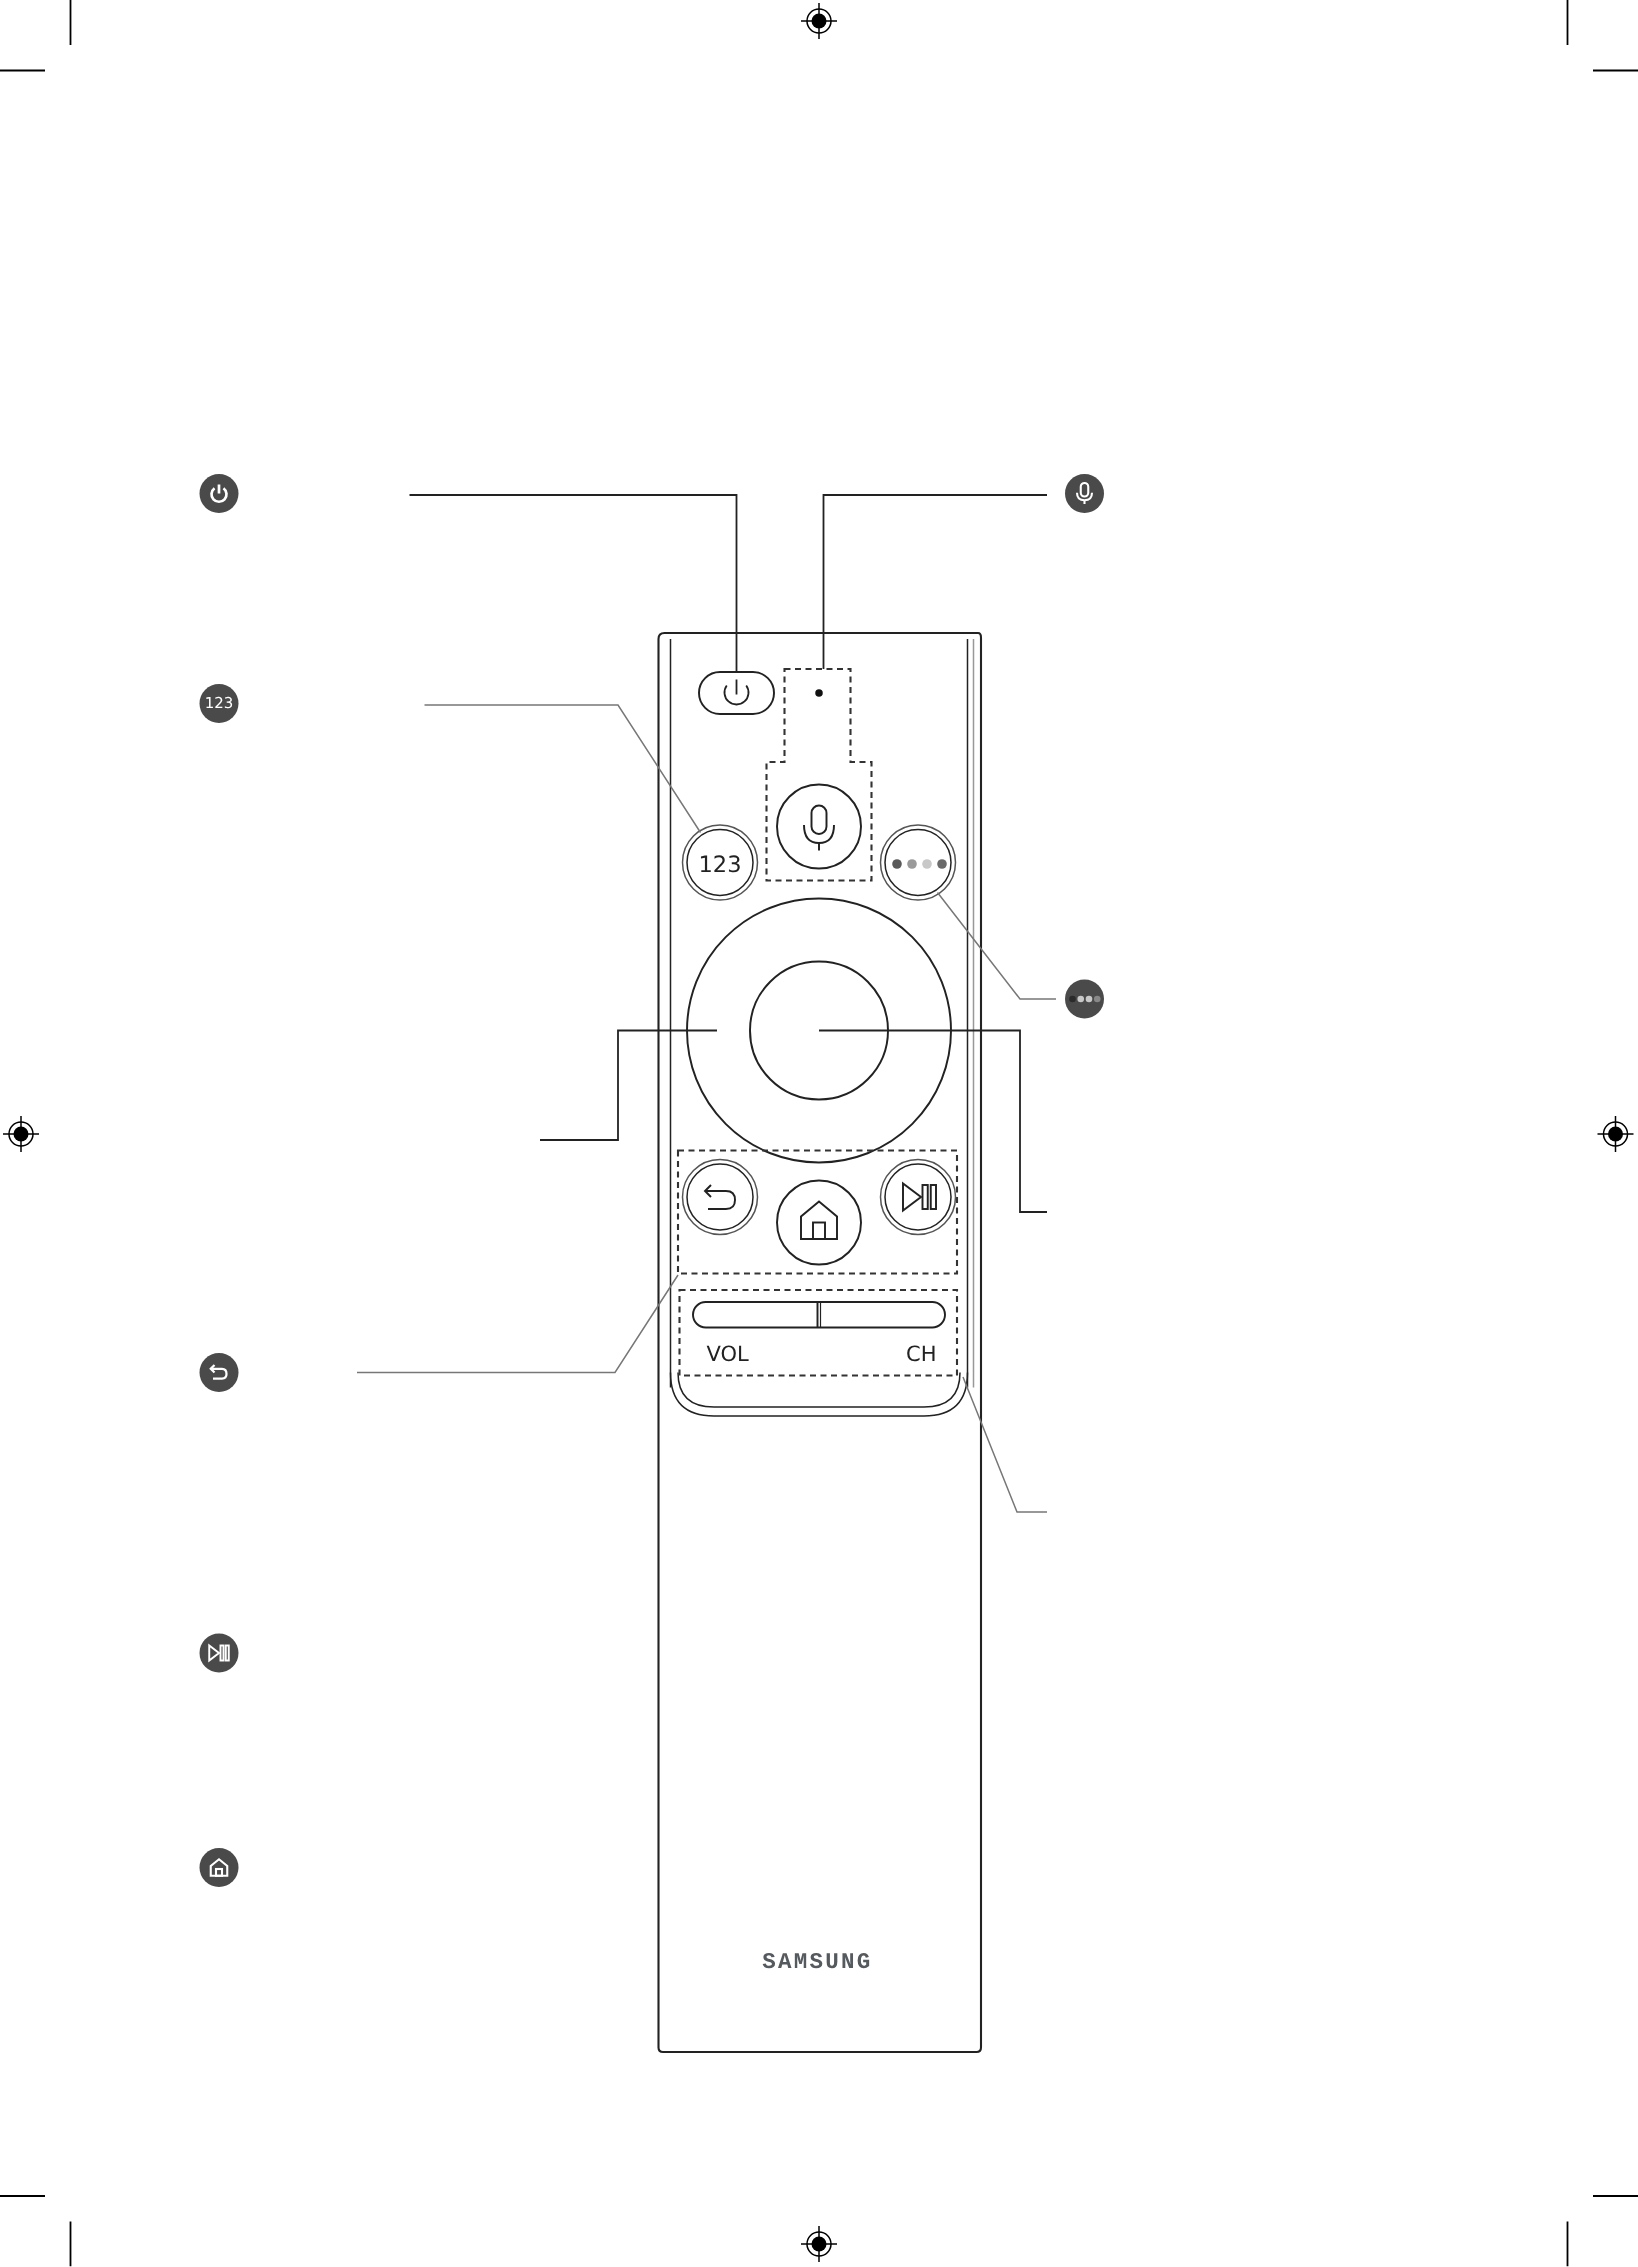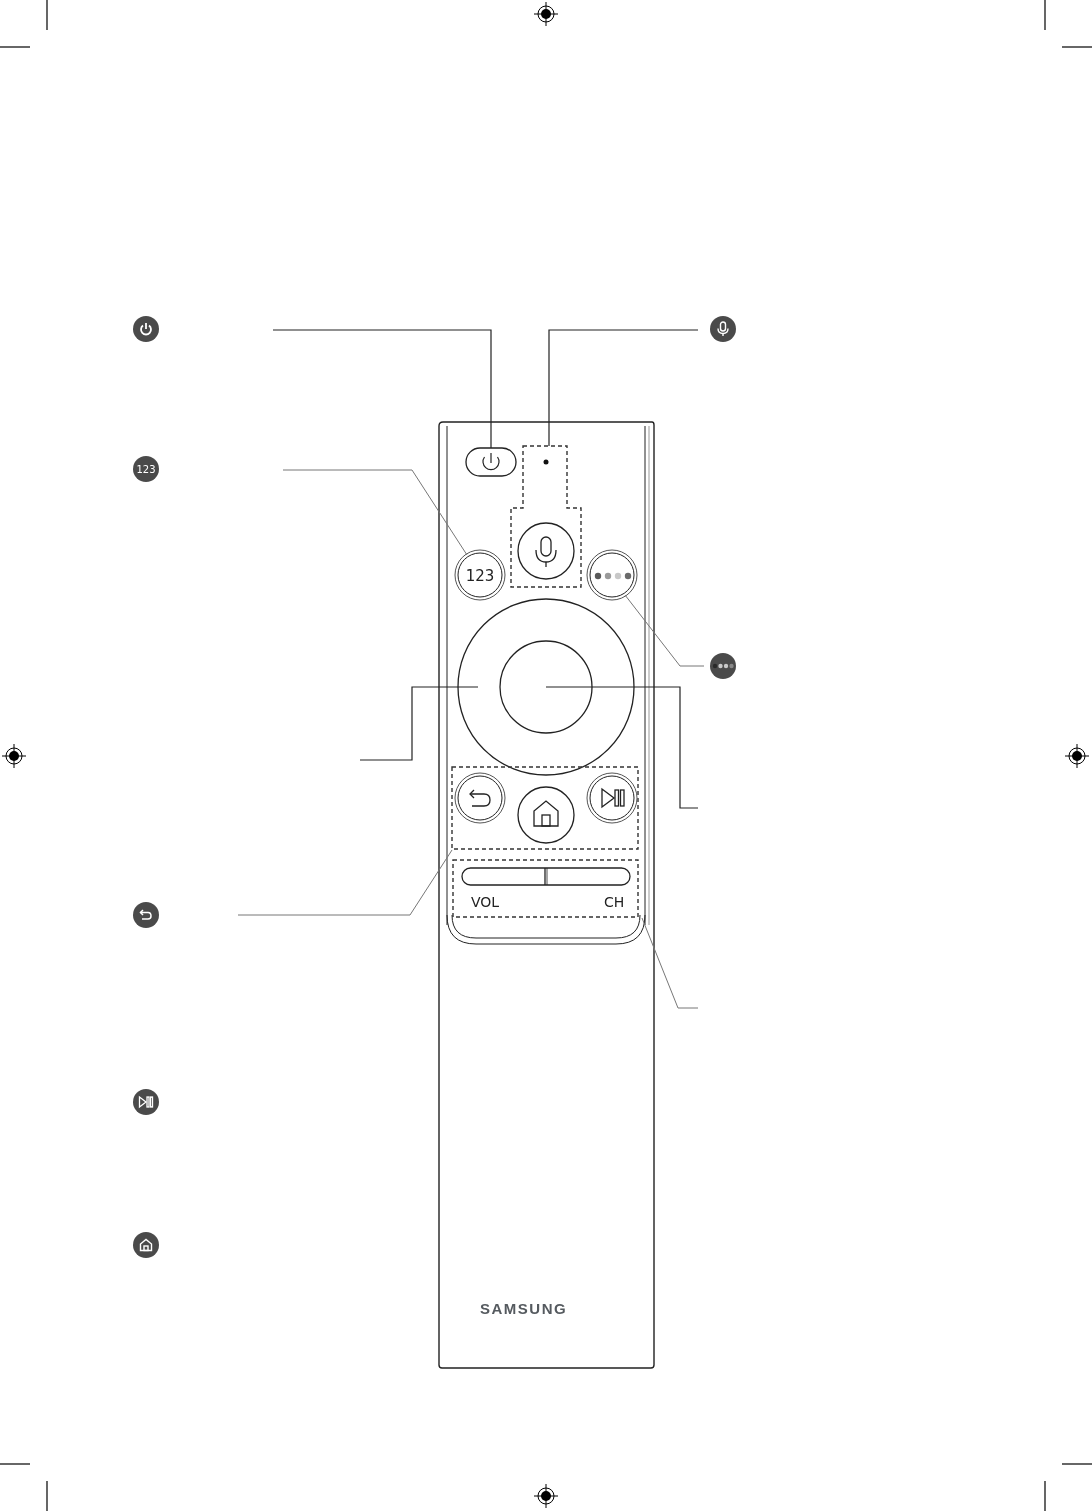--- a/index.html
+++ b/index.html
@@ -5,22 +5,22 @@
   html, body { margin: 0; padding: 0; background: #ffffff; }
   body { width: 1092px; height: 1511px; position: relative; overflow: hidden;
          font-family: "Liberation Sans", sans-serif; }
   svg.page { position: absolute; left: 0; top: 0; }
   .callout { position: absolute; width: 26px; height: 26px; border-radius: 50%;
              background: #4a4a4a; color: #fff; display: flex; align-items: center;
              justify-content: center; font-family: "DejaVu Sans", sans-serif;
              font-size: 10px; }
   .callout svg { display: block; }
   .btn-label { font-family: "DejaVu Sans", sans-serif; fill: #222; }
-  .brand { position: absolute; left: 480px; top: 1300px; width: 130px; text-align: left;
-           font-family: Liberation Sans, sans-serif; font-weight: bold; font-size: 15px;
+  .brand { position: absolute; left: 480px; top: 1300px; width: 130px; text-align: center;
+           font-family: Liberation Mono, monospace; font-weight: bold; font-size: 15px;
            letter-spacing: 1.5px; color: #555a5f; }
 </style>
 </head>
 <body>
 
 <svg class="page" width="1092" height="1511" viewBox="0 0 1092 1511" xmlns="http://www.w3.org/2000/svg">
 
   <g stroke="#000" stroke-width="1.2">
     <line x1="47" y1="0" x2="47" y2="30"></line>
       <line x1="0" y1="47" x2="30" y2="47"></line>

